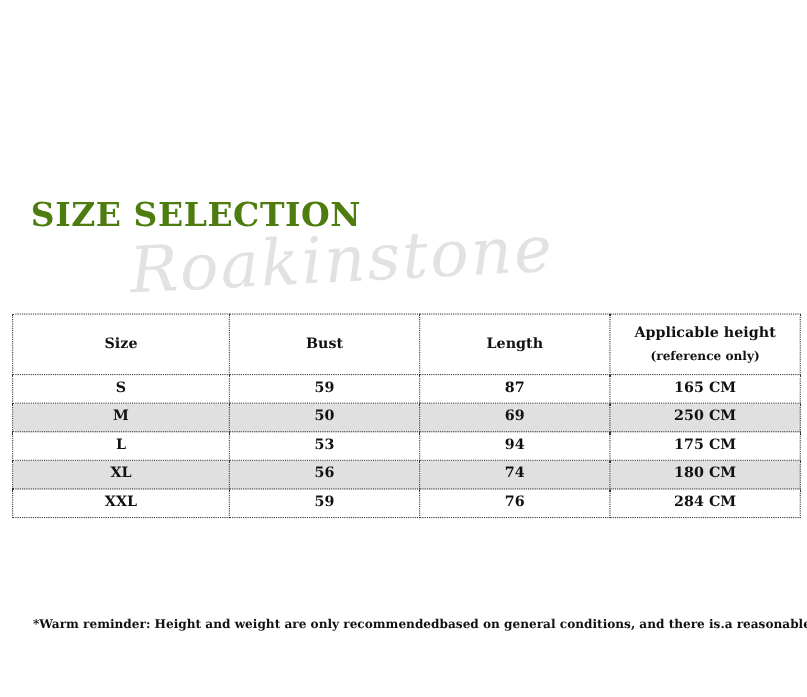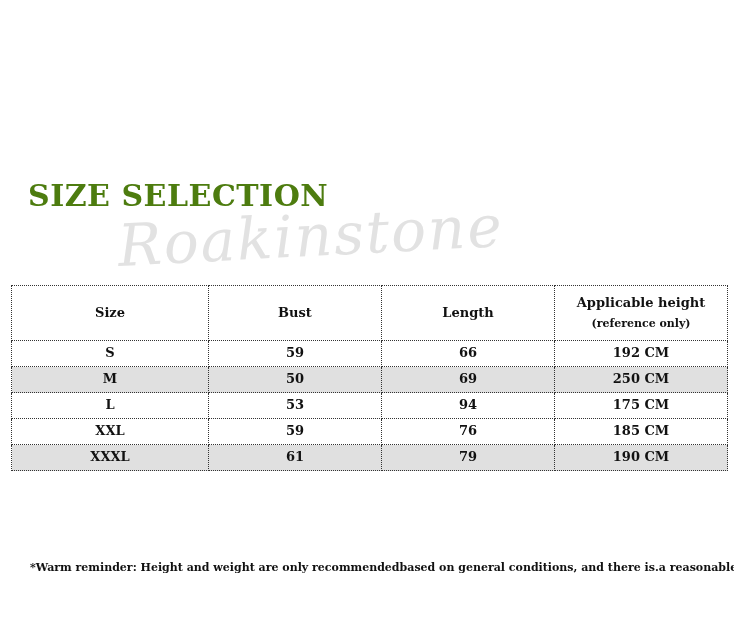--- a/index.html
+++ b/index.html
@@ -127,46 +127,46 @@
           <th class="col-height">
             <span>Applicable height</span>
             <span class="sub">(reference only)</span>
           </th>
         </tr>
       </thead>
       <tbody>
         <tr class="plain">
           <td>S</td>
           <td>59</td>
-          <td>66</td>
-          <td>192 CM</td>
+          <td>87</td>
+          <td>165 CM</td>
         </tr>
         <tr class="shaded">
           <td>M</td>
           <td>50</td>
           <td>69</td>
           <td>250 CM</td>
         </tr>
         <tr class="plain">
           <td>L</td>
           <td>53</td>
           <td>94</td>
           <td>175 CM</td>
         </tr>
+        <tr class="shaded">
+          <td>XL</td>
+          <td>56</td>
+          <td>74</td>
+          <td>180 CM</td>
+        </tr>
         <tr class="plain">
           <td>XXL</td>
           <td>59</td>
           <td>76</td>
-          <td>185 CM</td>
-        </tr>
-        <tr class="shaded">
-          <td>XXXL</td>
-          <td>61</td>
-          <td>79</td>
-          <td>190 CM</td>
+          <td>284 CM</td>
         </tr>
       </tbody>
     </table>
   </div>
 
   <div class="note">*Warm reminder: Height and weight are only recommendedbased on general conditions, and there is.a reasonable range of 2 - 4 cm for size.</div>
 
 </div>
 
 </body></html>

